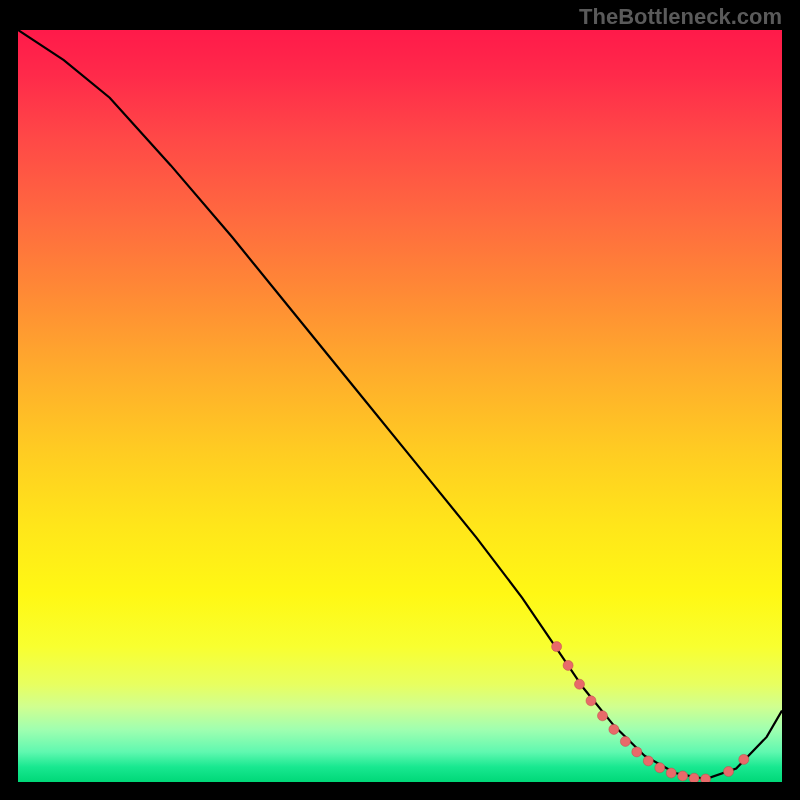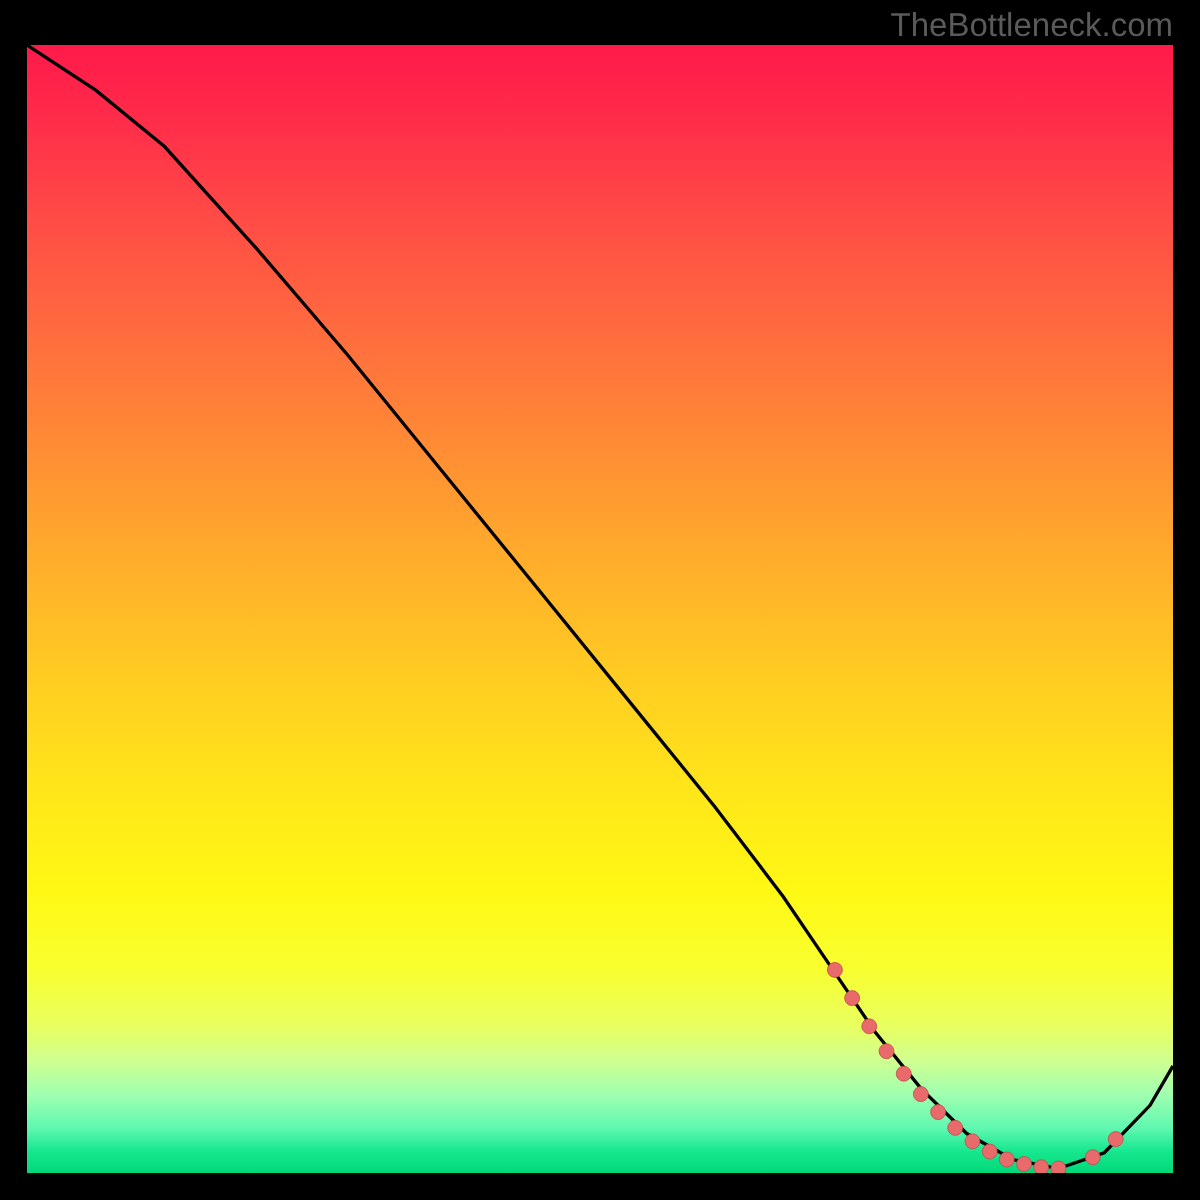--- a/index.html
+++ b/index.html
@@ -10,20 +10,21 @@
     position: relative;
     font-family: Arial, sans-serif;
   }
   .watermark {
     position: absolute;
     top: 4px;
     right: 18px;
     color: #5a5a5a;
     font-size: 22px;
     z-index: 10;
+    font-weight: bold;
   }
   .plot-area {
     position: absolute;
     left: 18px;
     top: 30px;
     width: 764px;
     height: 752px;
     overflow: hidden;
   }
   .gradient-bg {

